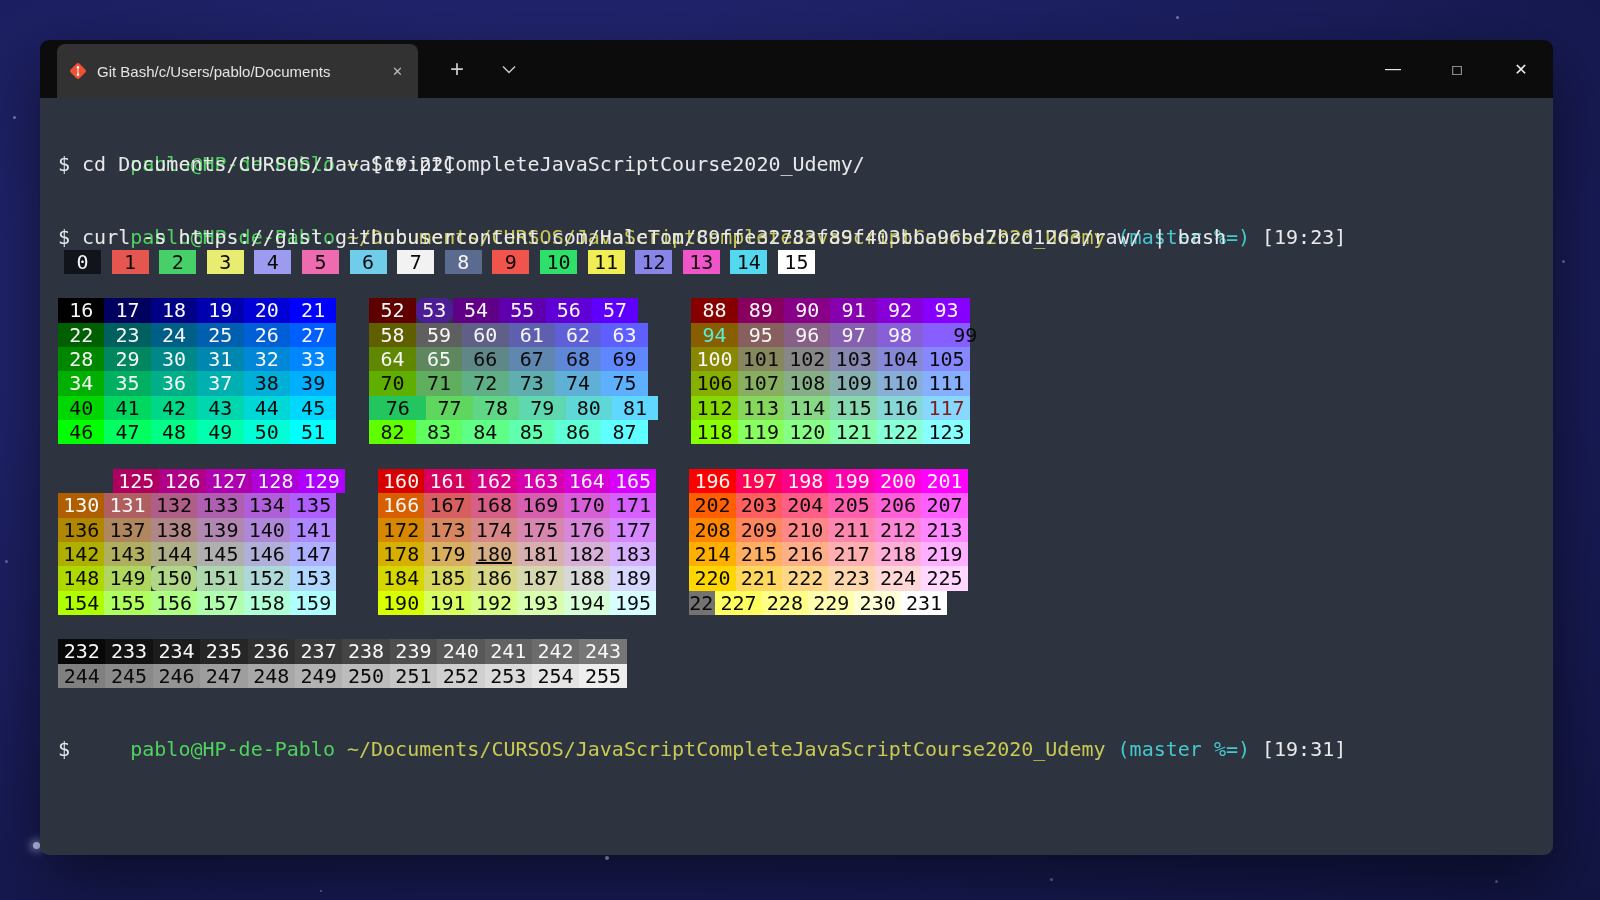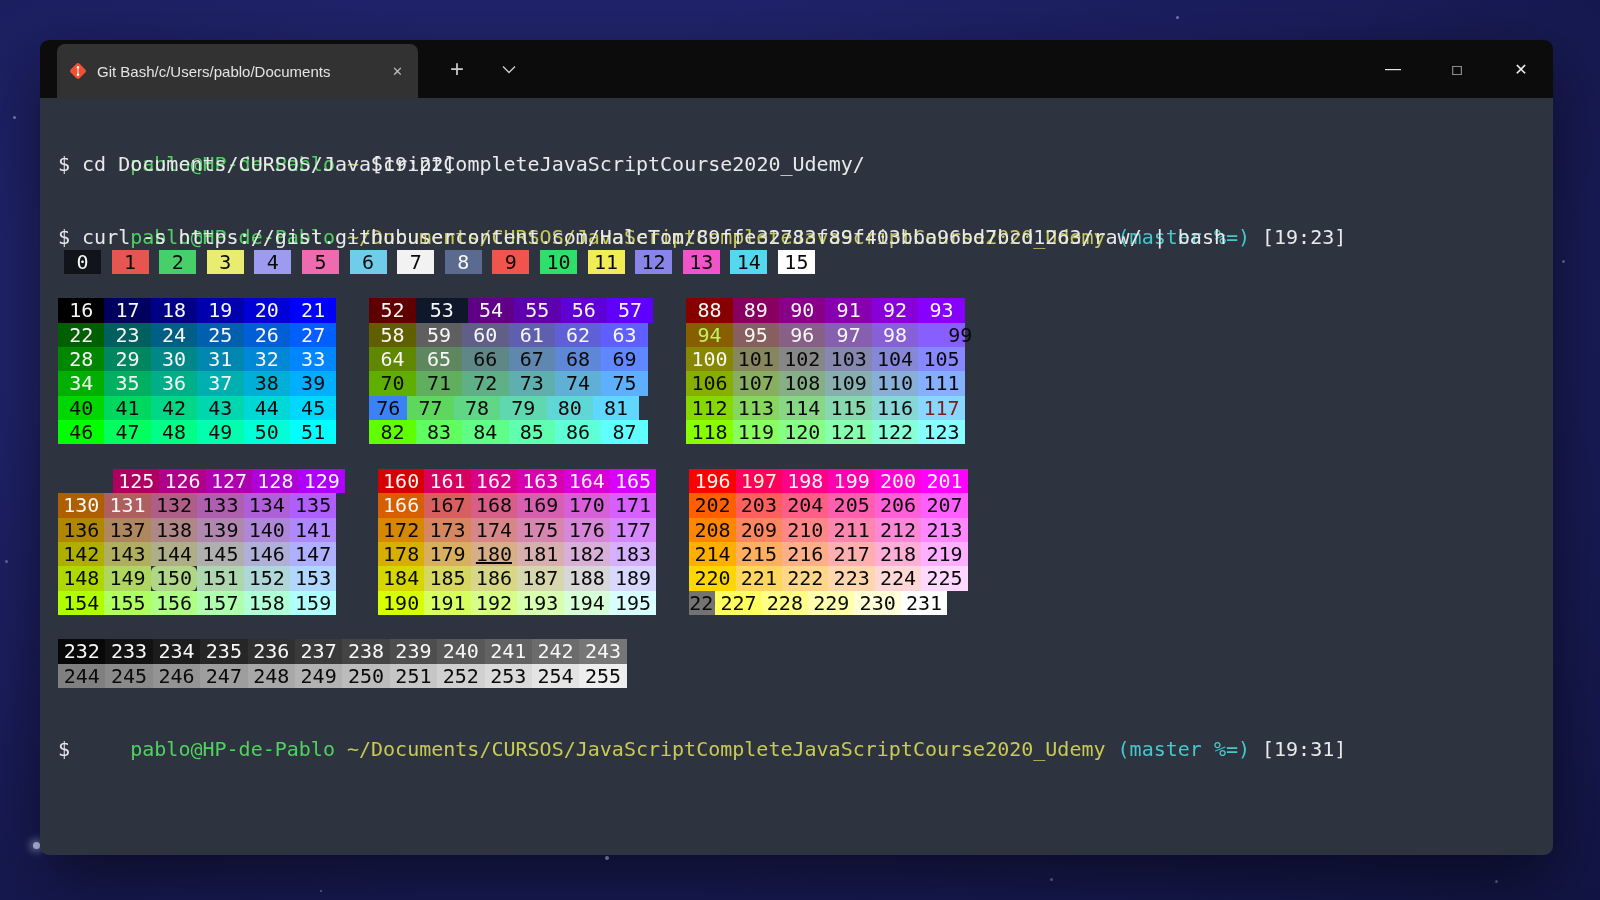--- a/index.html
+++ b/index.html
@@ -159,21 +159,21 @@
             <span class="pcell" style="width: 46.4px; background: rgb(0, 255, 95); color: rgb(10, 10, 10);">47</span>
             <span class="pcell" style="width: 46.4px; background: rgb(0, 255, 135); color: rgb(10, 10, 10);">48</span>
             <span class="pcell" style="width: 46.4px; background: rgb(0, 255, 175); color: rgb(10, 10, 10);">49</span>
             <span class="pcell" style="width: 46.4px; background: rgb(0, 255, 215); color: rgb(10, 10, 10);">50</span>
             <span class="pcell" style="width: 46.4px; background: rgb(0, 255, 255); color: rgb(10, 10, 10);">51</span>
           </div>
         </div>
         <div class="block">
           <div class="brow">
             <span class="pcell" style="width: 46.4px; background: rgb(95, 0, 0); color: rgb(247, 247, 247);">52</span>
-            <span class="pcell" style="width: 52px; background: #0f172a; color: rgb(247, 247, 247);">53</span>
+            <span class="pcell" style="width: 37px; background: #4c1d95; color: rgb(247, 247, 247); border-radius: 9px;">53</span>
             <span class="pcell" style="width: 46.4px; background: rgb(95, 0, 135); color: rgb(247, 247, 247);">54</span>
             <span class="pcell" style="width: 46.4px; background: rgb(95, 0, 175); color: rgb(247, 247, 247);">55</span>
             <span class="pcell" style="width: 46.4px; background: rgb(95, 0, 215); color: rgb(247, 247, 247);">56</span>
             <span class="pcell" style="width: 46.4px; background: rgb(95, 0, 255); color: rgb(247, 247, 247);">57</span>
           </div>
           <div class="brow">
             <span class="pcell" style="width: 46.4px; background: rgb(95, 95, 0); color: rgb(247, 247, 247);">58</span>
             <span class="pcell" style="width: 46.4px; background: rgb(95, 95, 95); color: rgb(247, 247, 247);">59</span>
             <span class="pcell" style="width: 46.4px; background: rgb(95, 95, 135); color: rgb(247, 247, 247);">60</span>
             <span class="pcell" style="width: 46.4px; background: rgb(95, 95, 175); color: rgb(247, 247, 247);">61</span>
@@ -190,21 +190,21 @@
           </div>
           <div class="brow">
             <span class="pcell" style="width: 46.4px; background: rgb(95, 175, 0); color: rgb(10, 10, 10);">70</span>
             <span class="pcell" style="width: 46.4px; background: rgb(95, 175, 95); color: rgb(10, 10, 10);">71</span>
             <span class="pcell" style="width: 46.4px; background: rgb(95, 175, 135); color: rgb(10, 10, 10);">72</span>
             <span class="pcell" style="width: 46.4px; background: rgb(95, 175, 175); color: rgb(10, 10, 10);">73</span>
             <span class="pcell" style="width: 46.4px; background: rgb(95, 175, 215); color: rgb(10, 10, 10);">74</span>
             <span class="pcell" style="width: 46.4px; background: rgb(95, 175, 255); color: rgb(10, 10, 10);">75</span>
           </div>
           <div class="brow">
-            <span class="pcell" style="width: 38px; background: #3b82f6; color: rgb(10, 10, 10);">76</span>
+            <span class="pcell" style="width: 57px; background: #22c55e; color: rgb(10, 10, 10);">76</span>
             <span class="pcell" style="width: 46.4px; background: rgb(95, 215, 95); color: rgb(10, 10, 10);">77</span>
             <span class="pcell" style="width: 46.4px; background: rgb(95, 215, 135); color: rgb(10, 10, 10);">78</span>
             <span class="pcell" style="width: 46.4px; background: rgb(95, 215, 175); color: rgb(10, 10, 10);">79</span>
             <span class="pcell" style="width: 46.4px; background: rgb(95, 215, 215); color: rgb(10, 10, 10);">80</span>
             <span class="pcell" style="width: 46.4px; background: rgb(95, 215, 255); color: rgb(10, 10, 10);">81</span>
           </div>
           <div class="brow">
             <span class="pcell" style="width: 46.4px; background: rgb(95, 255, 0); color: rgb(10, 10, 10);">82</span>
             <span class="pcell" style="width: 46.4px; background: rgb(95, 255, 95); color: rgb(10, 10, 10);">83</span>
             <span class="pcell" style="width: 46.4px; background: rgb(95, 255, 135); color: rgb(10, 10, 10);">84</span>
@@ -216,21 +216,21 @@
         <div class="block">
           <div class="brow">
             <span class="pcell" style="width: 46.4px; background: rgb(135, 0, 0); color: rgb(247, 247, 247);">88</span>
             <span class="pcell" style="width: 46.4px; background: rgb(135, 0, 95); color: rgb(247, 247, 247);">89</span>
             <span class="pcell" style="width: 46.4px; background: rgb(135, 0, 135); color: rgb(247, 247, 247);">90</span>
             <span class="pcell" style="width: 46.4px; background: rgb(135, 0, 175); color: rgb(247, 247, 247);">91</span>
             <span class="pcell" style="width: 46.4px; background: rgb(135, 0, 215); color: rgb(247, 247, 247);">92</span>
             <span class="pcell" style="width: 46.4px; background: rgb(135, 0, 255); color: rgb(247, 247, 247);">93</span>
           </div>
           <div class="brow">
-            <span class="pcell" style="width: 46.4px; background: rgb(135, 95, 0); color: #bef264;">94</span>
+            <span class="pcell" style="width: 46.4px; background: rgb(135, 95, 0); color: #5eead4;">94</span>
             <span class="pcell" style="width: 46.4px; background: rgb(135, 95, 95); color: rgb(247, 247, 247);">95</span>
             <span class="pcell" style="width: 46.4px; background: rgb(135, 95, 135); color: rgb(247, 247, 247);">96</span>
             <span class="pcell" style="width: 46.4px; background: rgb(135, 95, 175); color: rgb(247, 247, 247);">97</span>
             <span class="pcell" style="width: 46.4px; background: rgb(135, 95, 215); color: rgb(247, 247, 247);">98</span>
             <span class="pcell" style="width: 46.4px; background: rgb(135, 95, 255); color: rgb(10, 10, 10); padding-left: 30px;">99</span>
           </div>
           <div class="brow">
             <span class="pcell" style="width: 46.4px; background: rgb(135, 135, 0); color: rgb(247, 247, 247);">100</span>
             <span class="pcell" style="width: 46.4px; background: rgb(135, 135, 95); color: rgb(10, 10, 10);">101</span>
             <span class="pcell" style="width: 46.4px; background: rgb(135, 135, 135); color: rgb(10, 10, 10);">102</span>

